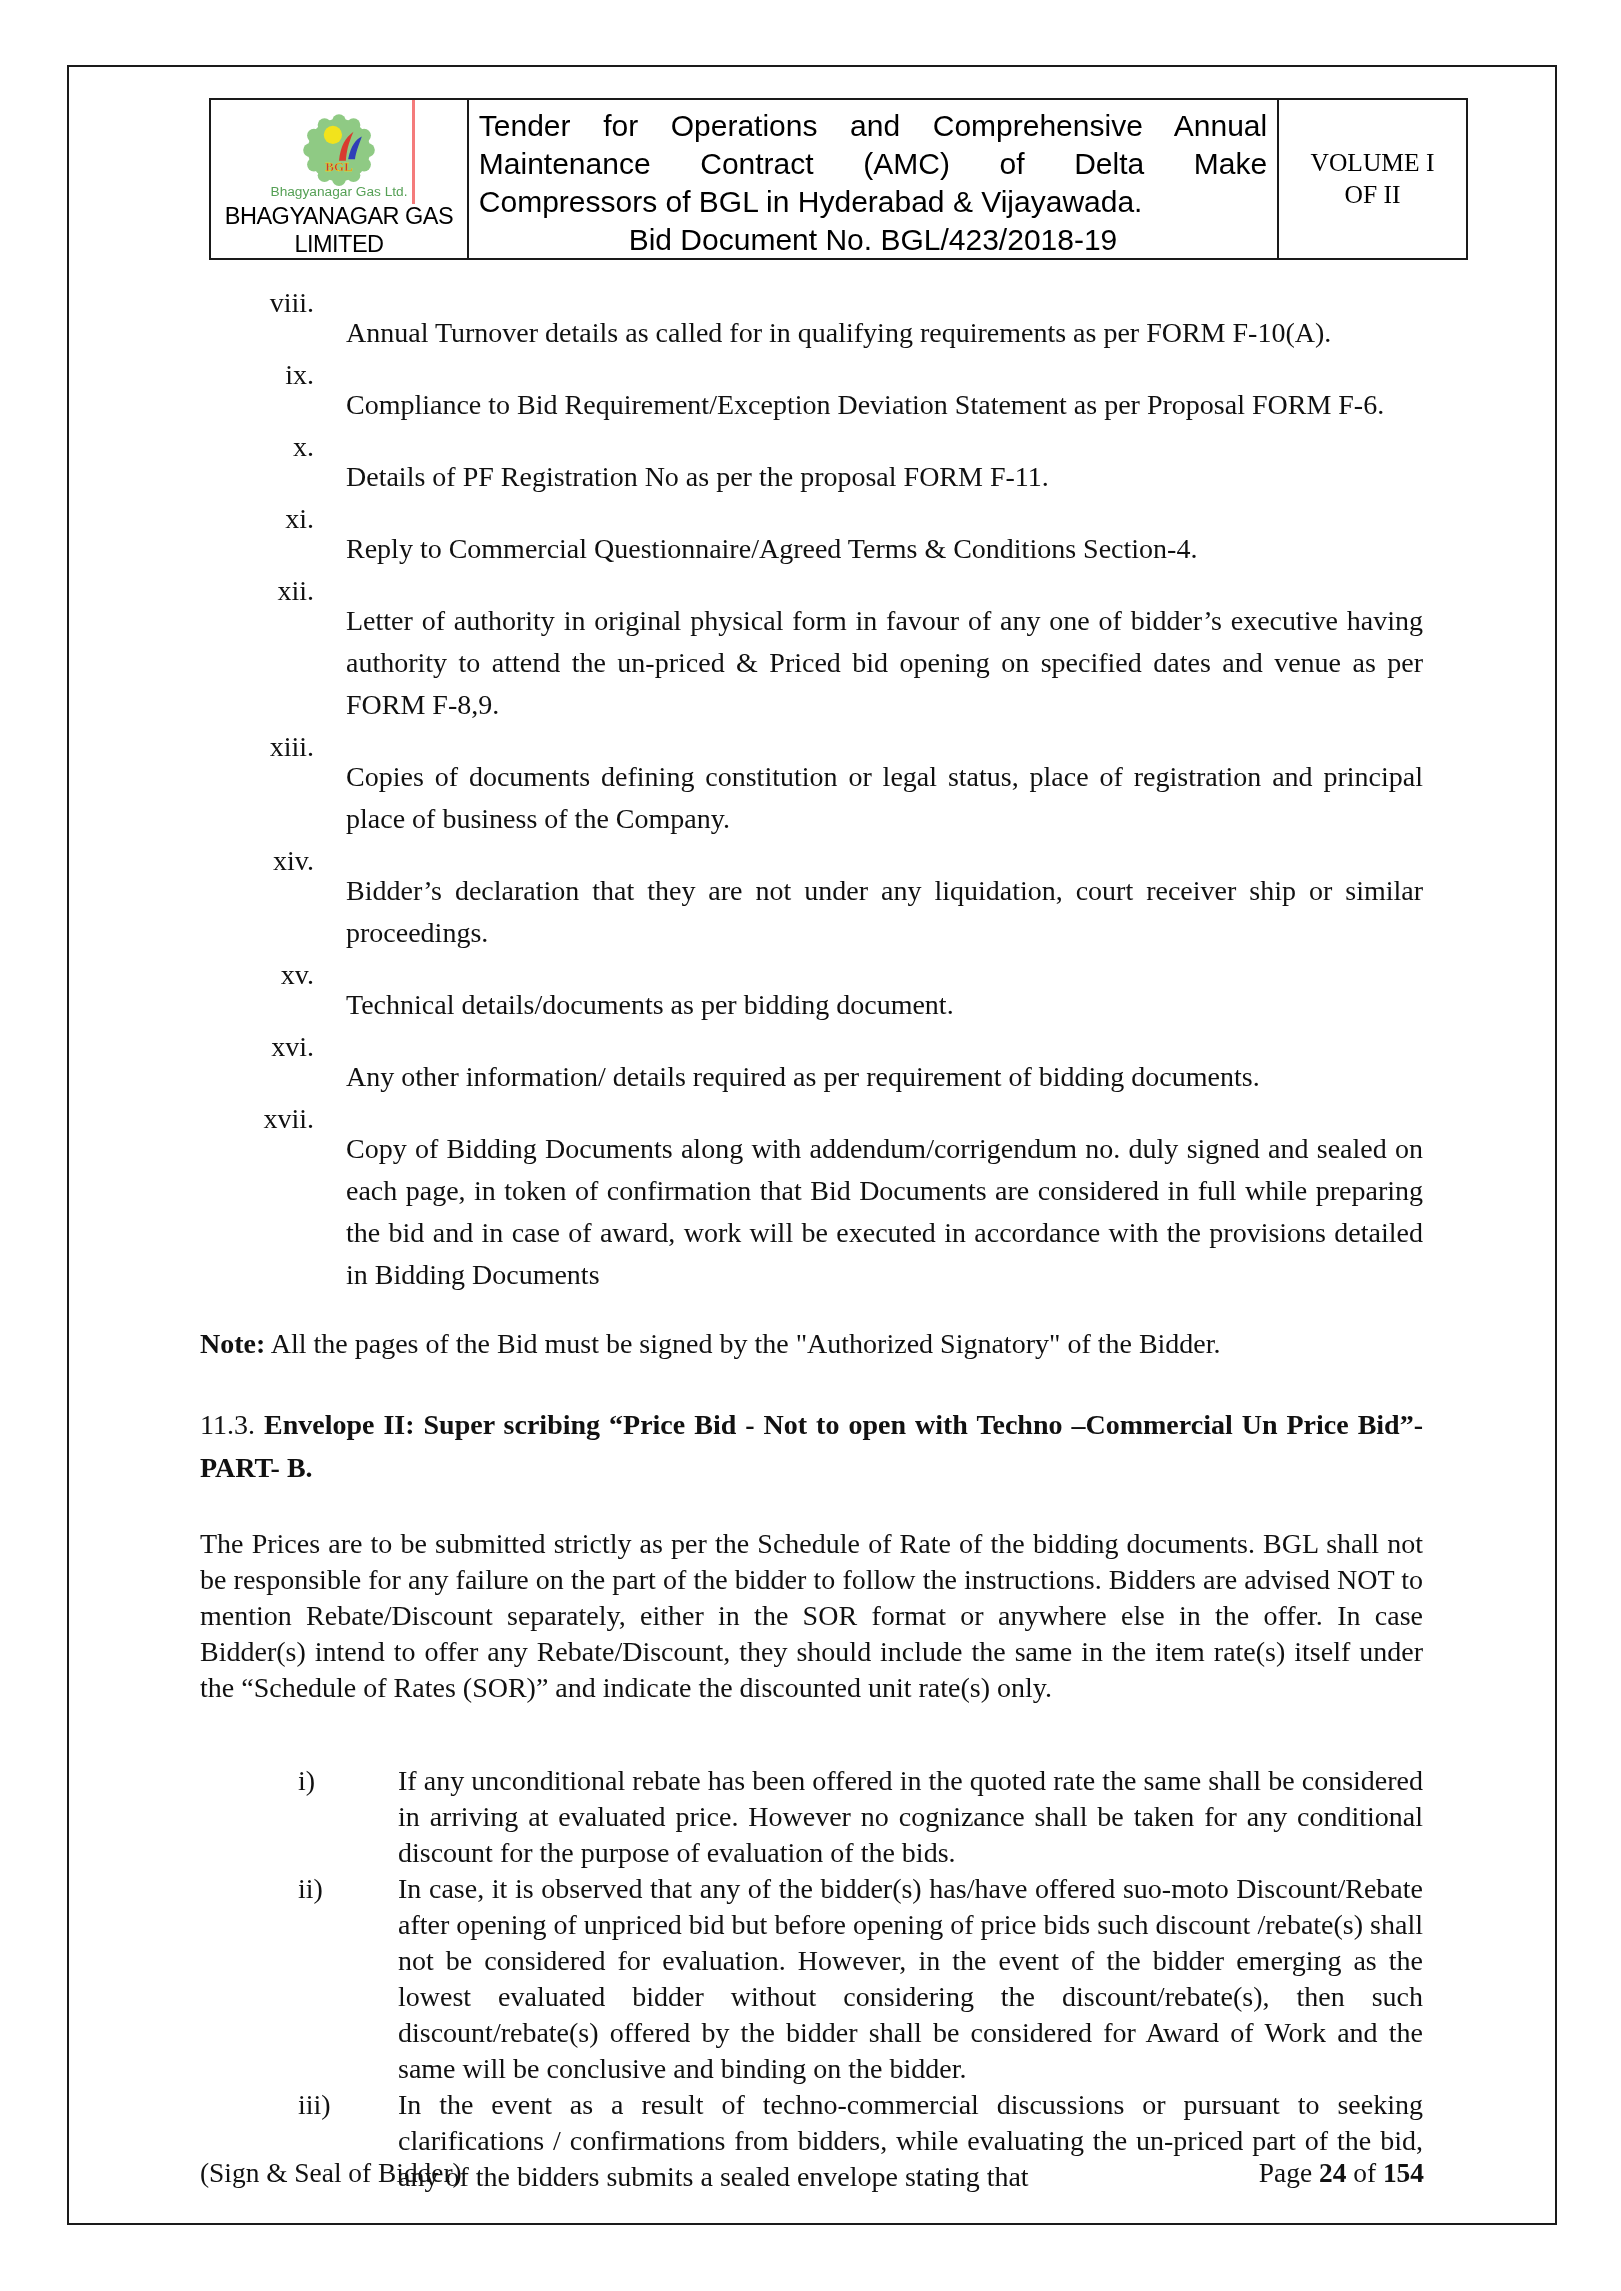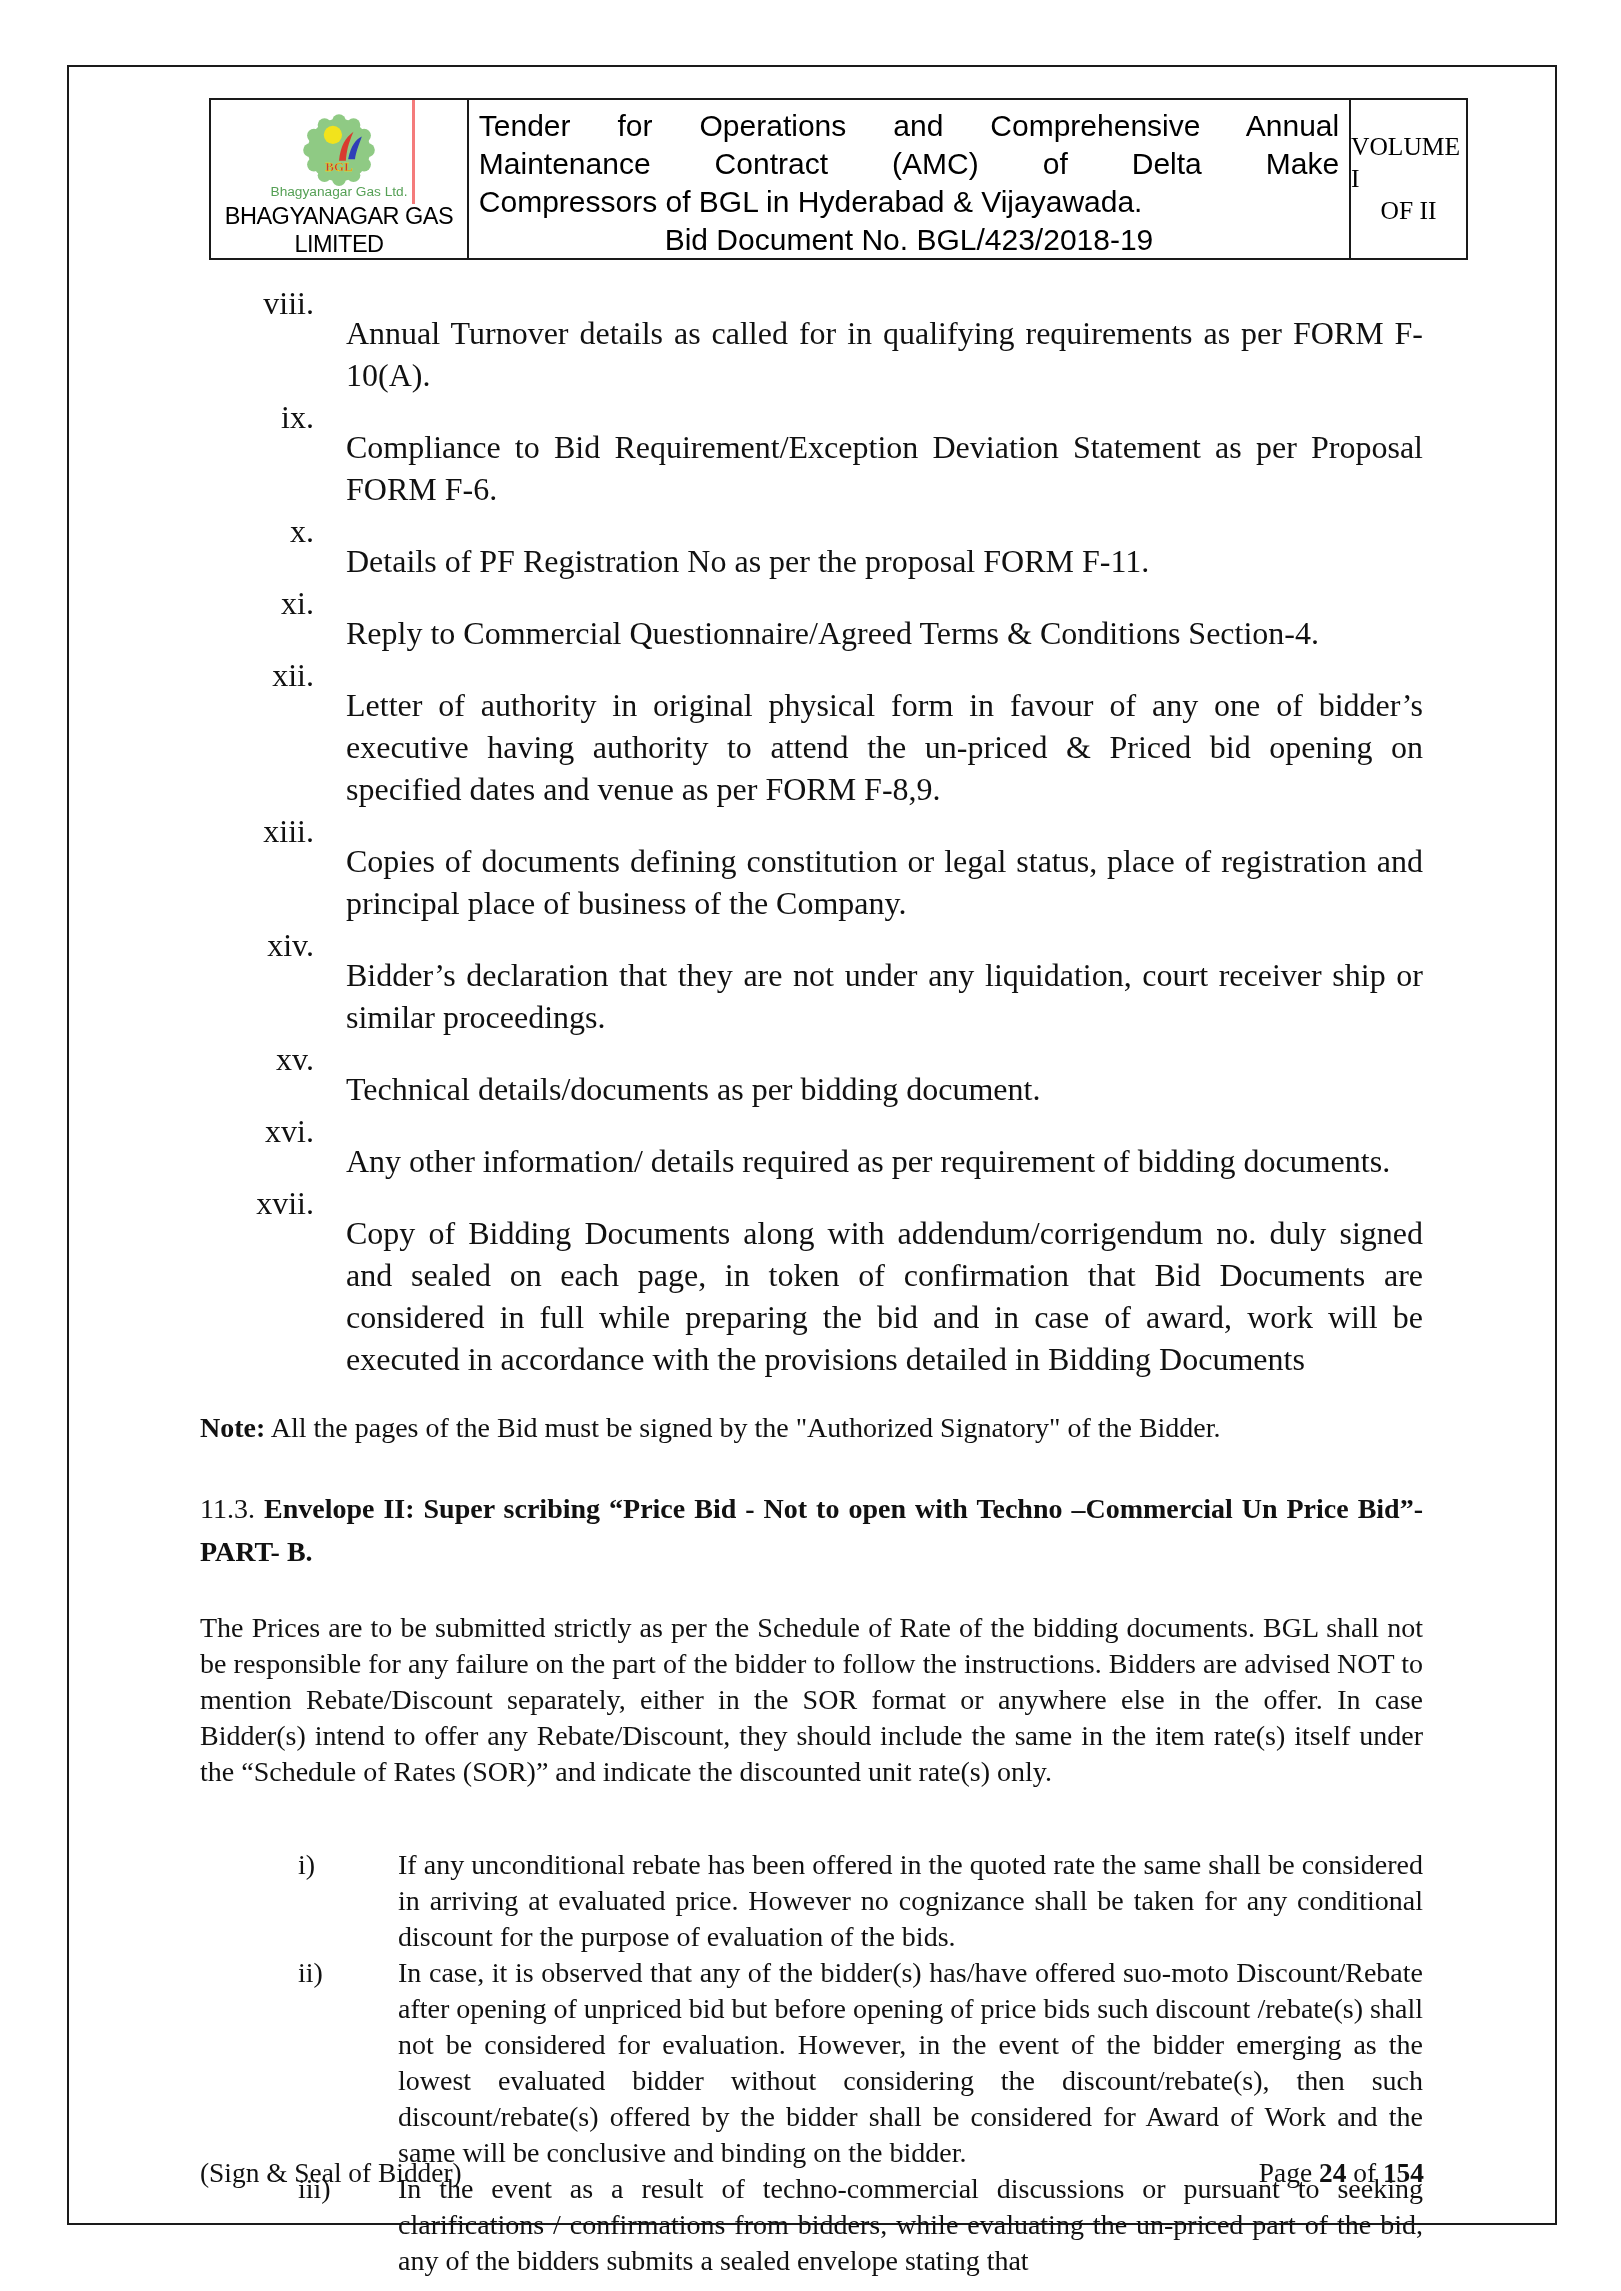--- a/index.html
+++ b/index.html
@@ -54,21 +54,21 @@
     margin-top: 2.9px;
     letter-spacing: -0.5px;
   }
   .red-artifact-line {
     position: absolute;
     right: 52px; top: 0px;
     width: 2.9px; height: 104px;
     background: #f47b7b;
   }
   .title-cell {
-    width: 882px;
+    width: 810px;
     border-right: 2px solid #1a1a1a;
     padding: 6.9px 9.8px 0 9.8px;
     font-family: "Liberation Sans", sans-serif;
     font-size: 30px;
     line-height: 38px;
     color: #000;
   }
   .title-line-justify { text-align: justify; text-align-last: justify; }
   .title-line-left { text-align: left; }
   .title-line-center { text-align: center; }
@@ -80,21 +80,21 @@
     font-size: 25.5px;
     line-height: 32px;
     color: #000;
   }
   
   .content {
     position: absolute;
     left: 200px; top: 282px;
     width: 1223px;
   }
-  .main-list { font-size: 32px; line-height: 42px; }
+  .main-list { font-size: 28px; line-height: 42px; }
   .li-row { display: flex; }
   .li-num {
     width: 114px;
     text-align: right;
     flex: 0 0 114px;
   }
   .li-text {
     margin-left: 32px;
     width: 1077px;
     text-align: justify;

